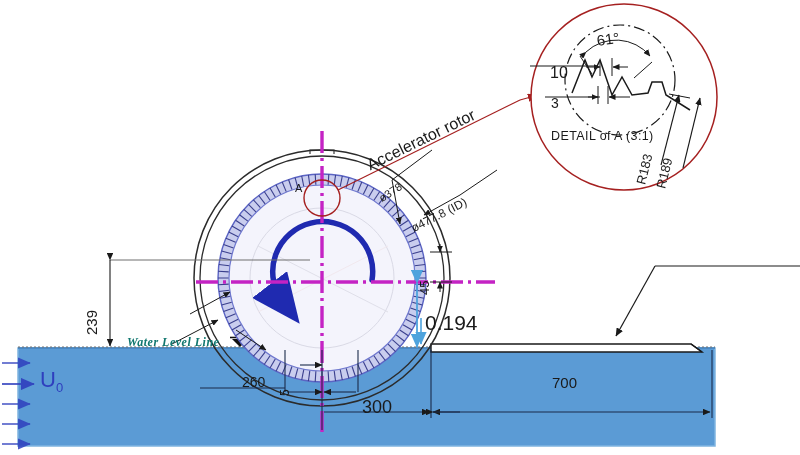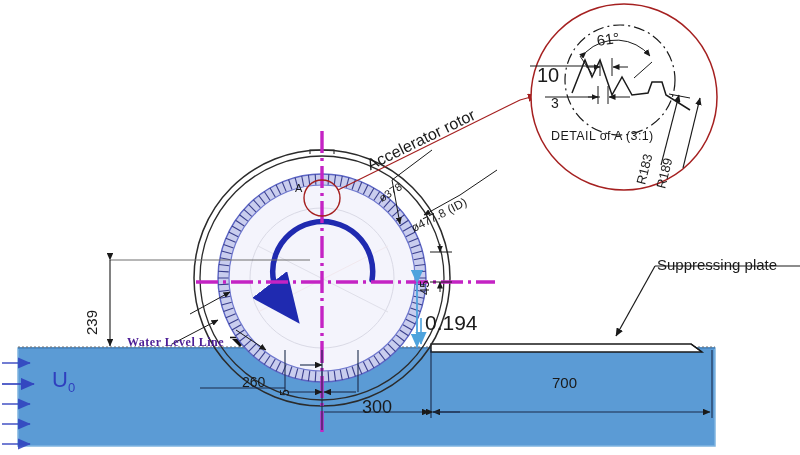--- a/index.html
+++ b/index.html
@@ -2,21 +2,21 @@
 <html><head>
 <meta charset="utf-8">
 <style>
   html,body{margin:0;padding:0;background:#fff;}
   body{width:800px;height:455px;overflow:hidden;
        font-family:"Liberation Sans", sans-serif;}
   #stage{position:relative;width:800px;height:455px;background:#ffffff;}
   svg{position:absolute;left:0;top:0;}
   .txt{position:absolute;white-space:nowrap;}
   .dimtxt{font-family:"Liberation Sans", sans-serif;color:#1a1a1a;}
-  .serifbold{font-family:"Liberation Serif", serif;font-weight:bold;color:#4c1d95;}
+  .serifbold{font-family:"Liberation Serif", serif;font-weight:bold;color:#0f766e;font-style:italic;}
 </style>
 </head>
 <body>
 
 <div id="stage">
 
 <svg width="800" height="455" viewBox="0 0 800 455">
   <defs>
     <marker id="ah" markerWidth="9" markerHeight="7" refX="8.5" refY="3.5" orient="auto">
       <polygon points="0,0 9,3.5 0,7" fill="#1a1a1a"></polygon>
@@ -303,37 +303,36 @@
 <div class="txt dimtxt" style="left:295px;top:182px;font-size:11px;">A</div>
 
 <div class="txt dimtxt" style="left:100px;top:318px;font-size:15px;transform:rotate(-90deg);transform-origin:left bottom;">239</div>
 
 <div class="txt dimtxt" style="left:432px;top:280px;font-size:13px;transform:rotate(-90deg);transform-origin:left bottom;">45</div>
 
 <div class="txt dimtxt" style="left:425px;top:311px;font-size:21px;">0.194</div>
 
 <div class="txt serifbold" style="left:127px;top:335px;font-size:12px;letter-spacing:0.5px;">Water Level Line</div>
 
-<div class="txt" style="left:40px;top:367px;font-size:22px;color:#2f3fbe;margin-left:12px;">
+<div class="txt" style="left:40px;top:367px;font-size:22px;color:#2f3fbe;">
   <span>U</span><span style="font-size:13px;vertical-align:sub;">0</span>
 </div>
 
-<div class="txt dimtxt" style="left:657px;top:256px;font-size:15px;">Suppressing  plate</div>
 
 <div class="txt dimtxt" style="left:242px;top:374px;font-size:14px;">260</div>
 
 <div class="txt dimtxt" style="left:292px;top:382px;font-size:12px;transform:rotate(-90deg);transform-origin:left bottom;">5</div>
 
 <div class="txt dimtxt" style="left:362px;top:397px;font-size:18px;">300</div>
 
 <div class="txt dimtxt" style="left:552px;top:374px;font-size:15px;">700</div>
 
 <div class="txt dimtxt" style="left:598px;top:32px;font-size:15px;transform:rotate(-8deg);transform-origin:left bottom;">61°</div>
 
-<div class="txt dimtxt" style="left:537px;top:64px;font-size:20px;">10</div>
+<div class="txt dimtxt" style="left:550px;top:64px;font-size:16px;">10</div>
 
 <div class="txt dimtxt" style="left:551px;top:95px;font-size:14px;">3</div>
 
 <div class="txt dimtxt" style="left:551px;top:129px;font-size:12.5px;letter-spacing:0.4px;text-align:center;">DETAIL of A (3:1)</div>
 
 <div class="txt dimtxt" style="left:648px;top:171px;font-size:13px;transform:rotate(-76deg);transform-origin:left bottom;">R183</div>
 
 <div class="txt dimtxt" style="left:668px;top:175px;font-size:13px;transform:rotate(-76deg);transform-origin:left bottom;">R189</div>
 
 </div>

